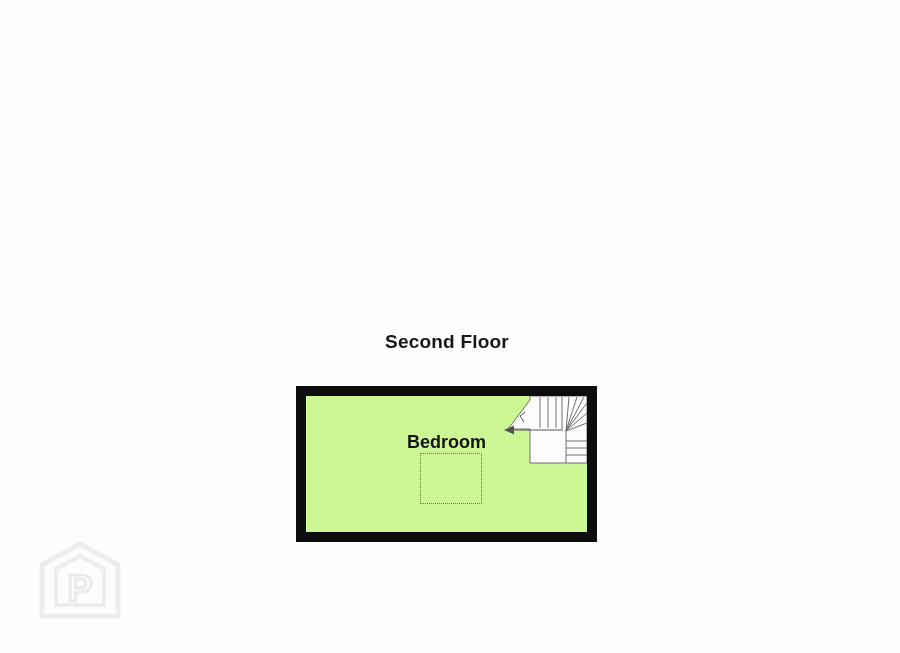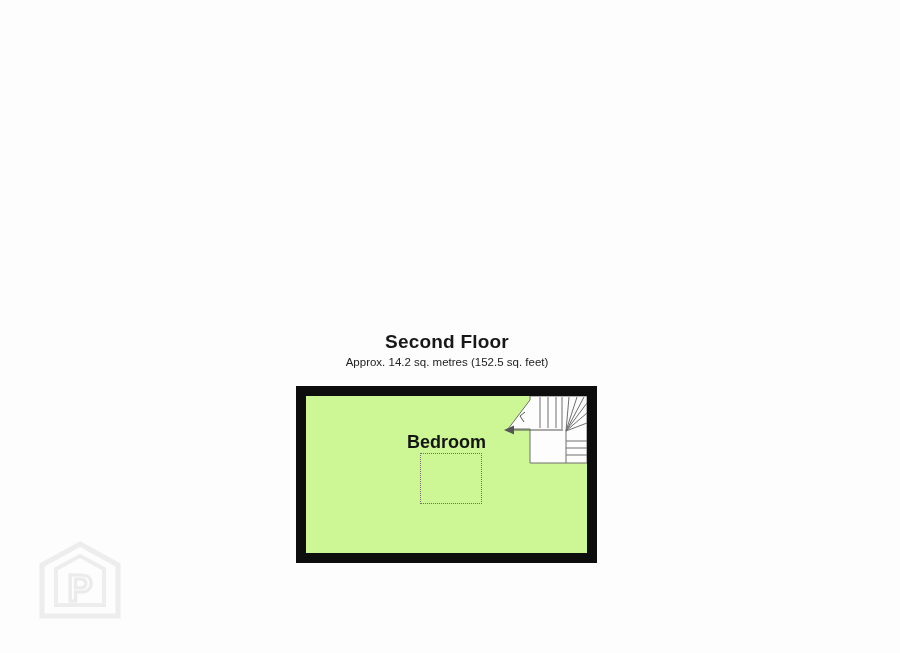--- a/index.html
+++ b/index.html
@@ -29,21 +29,21 @@
   .floor-subtitle {
     font-size: 11.5px;
     margin: 3px 0 0 0;
     color: #222;
   }
 
   
   .plan {
     position: absolute;
     left: 296px; top: 386px;
-    width: 301px; height: 177px;
+    width: 301px; height: 156px;
     box-sizing: border-box;
     border: 10px solid #0d0d0d;
     background: #ccf794;
   }
   .plan-interior { position: absolute; inset: 0; }
 
   .room-label {
     position: absolute;
     left: 0; top: 36px;
     width: 100%;
@@ -78,21 +78,20 @@
   <svg class="watermark" width="84" height="79" viewBox="0 0 84 79">
     <g fill="none" stroke="#ededed">
       <path d="M42 3 L80 24 L80 75 L4 75 L4 24 Z" stroke-width="5"></path>
       <path d="M42 15 L66 28 L66 64 L18 64 L18 28 Z" stroke-width="4"></path>
     </g>
     <text x="42" y="60" text-anchor="middle" font-family="Liberation Sans, sans-serif" font-size="37" font-weight="bold" fill="none" stroke="#ebebeb" stroke-width="3.2">P</text>
   </svg>
 
   <div class="title-block">
     <h1 class="floor-title">Second Floor</h1>
-    <p class="floor-subtitle">Approx. 14.2 sq. metres (152.5 sq. feet)</p>
   </div>
 
   <div class="plan">
     <div class="plan-interior">
 
       <svg class="stairs-svg" width="281" height="136" viewBox="0 0 281 136">
 
         <path d="M224 0 H281 V67 H224 V33 H202 L224 4 Z" fill="#fdfdfd" stroke="#6e6e6e" stroke-width="1"></path>
         <g stroke="#6e6e6e" stroke-width="1" fill="none">
 

